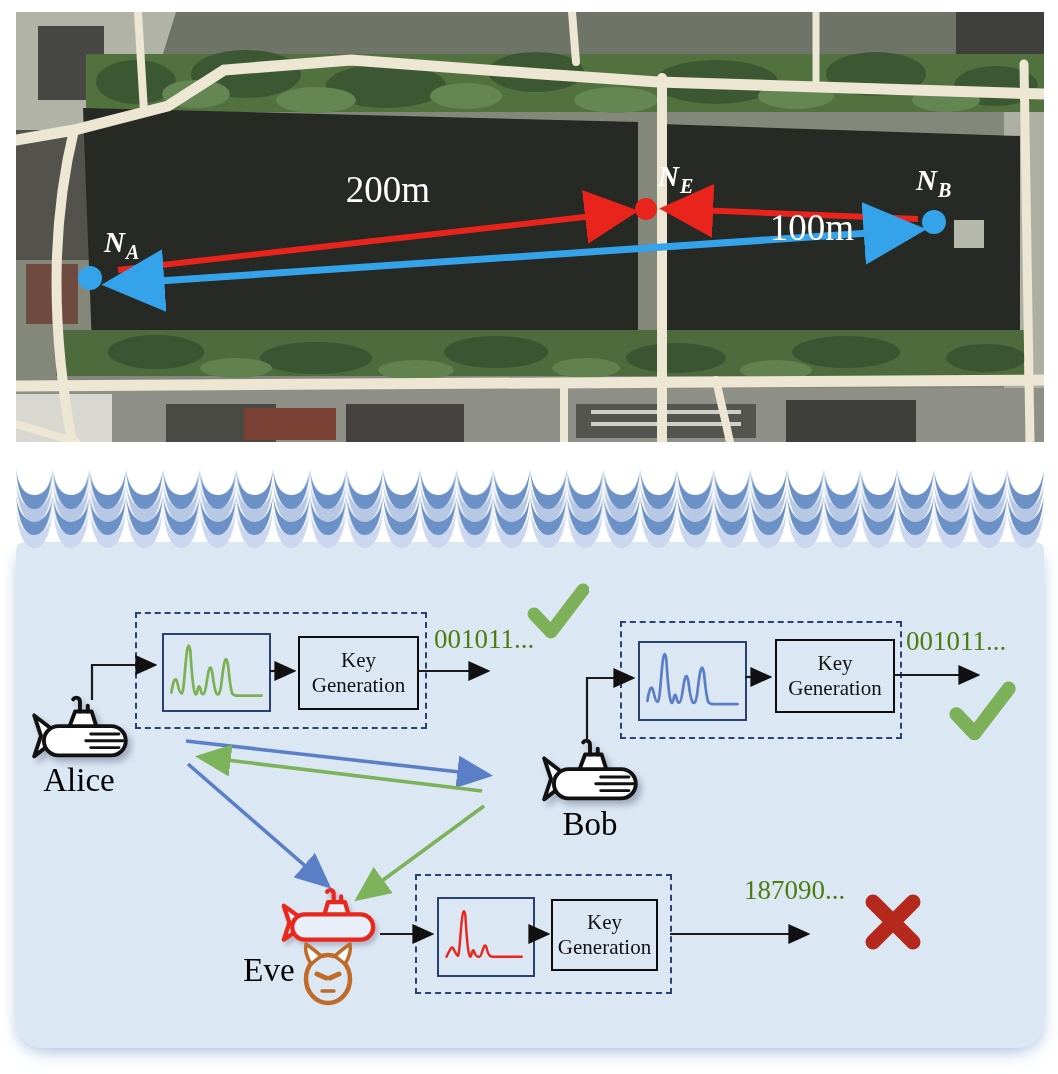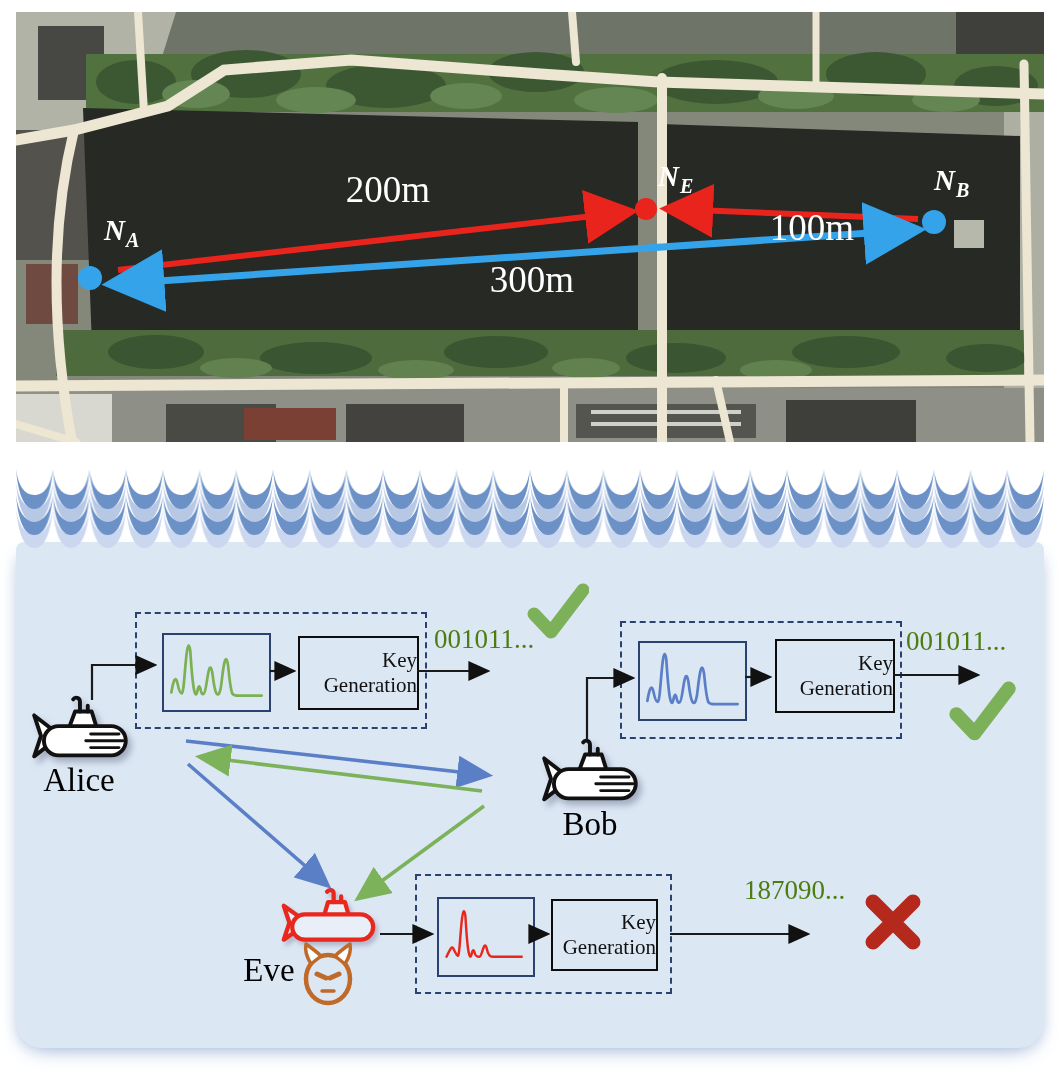--- a/index.html
+++ b/index.html
@@ -18,21 +18,21 @@
   .waves{position:absolute;left:16px;top:468px;width:1028px;height:92px;}
   .panel{position:absolute;left:16px;top:542px;width:1028px;height:506px;background:#dce7f4;
          border-radius:8px 8px 26px 26px;
          box-shadow:0 12px 20px -10px rgba(165,185,220,.75), -8px 6px 16px -10px rgba(165,185,220,.7), 8px 6px 16px -10px rgba(165,185,220,.7);}
 
   
   .dashed-box{position:absolute;border:2px dashed #2b4270;background:transparent;}
   .signal-box{position:absolute;border:2px solid #2b4270;background:transparent;}
   .signal-box svg{display:block;width:100%;height:100%;}
   .keygen-box{position:absolute;border:2px solid #0d0d0d;display:flex;flex-direction:column;
-              align-items:flex-end;justify-content:center;font-size:21px;line-height:1.18;color:#111;}
+              align-items:center;justify-content:center;font-size:21px;line-height:1.18;color:#111;}
   .bits{position:absolute;font-size:27px;color:#4d7c0f;white-space:nowrap;}
   .name{position:absolute;font-size:33px;color:#000000;text-align:center;}
   .name-eve{color:#000000;}
   .icon-abs{position:absolute;}
   .sub-shadow{filter:drop-shadow(4px 5px 3px rgba(115,125,150,.55));}
   .sub-shadow-red{filter:drop-shadow(3px 4px 2px rgba(140,140,165,.5));}
   .overlay{position:absolute;left:0;top:0;width:1058px;height:1074px;pointer-events:none;}
 </style>
 </head>
 <body>
@@ -128,26 +128,25 @@
       <path d="M102,258 L612,200" stroke="#e8241c" stroke-width="6" fill="none" marker-end="url(#mk-red)"></path>
       <path d="M902,207 L654,197" stroke="#e8241c" stroke-width="6" fill="none" marker-end="url(#mk-red)"></path>
       <path d="M98,272 L898,218" stroke="#35a3ea" stroke-width="7" fill="none" marker-start="url(#mk-blue)" marker-end="url(#mk-blue)"></path>
 
       <circle cx="74" cy="266" r="12" fill="#35a3ea"></circle>
       <circle cx="630" cy="197" r="11" fill="#e8241c"></circle>
       <circle cx="918" cy="210" r="12" fill="#35a3ea"></circle>
     </svg>
   </div>
 
-  <div class="map-label node-label" style="left:104px;top:214px;"><span>N</span><sub>A</sub></div>
+  <div class="map-label node-label" style="left:104px;top:226px;"><span>N</span><sub>A</sub></div>
   <div class="map-label node-label" style="left:658px;top:160px;font-style:italic;"><span>N</span><sub>E</sub></div>
-  <div class="map-label node-label" style="left:916px;top:164px;margin-left:18px;"><span>N</span><sub>B</sub></div>
+  <div class="map-label node-label" style="left:916px;top:164px;"><span>N</span><sub>B</sub></div>
   <div class="map-label dist-label" style="left:318px;top:168px;">200m</div>
   <div class="map-label dist-label" style="left:742px;top:162px;margin-top:44px;">100m</div>
-  <div class="map-label dist-label" style="left:462px;top:258px;">300m</div>
 
   <div class="panel"></div>
 
   <div class="waves">
     <svg width="1028" height="92" viewBox="0 0 1028 92">
       <defs>
         <pattern id="wv-dark" patternUnits="userSpaceOnUse" width="36.714" height="92">
           <path d="M0,1 C2,17 8,27 18.357,27 C29,27 34.7,17 36.714,1 C35.2,23 30,41 18.357,41 C7,41 1.8,23 0,1 Z" fill="#6b91c7"></path>
         </pattern>
         <pattern id="wv-mid" patternUnits="userSpaceOnUse" width="36.714" height="92">

